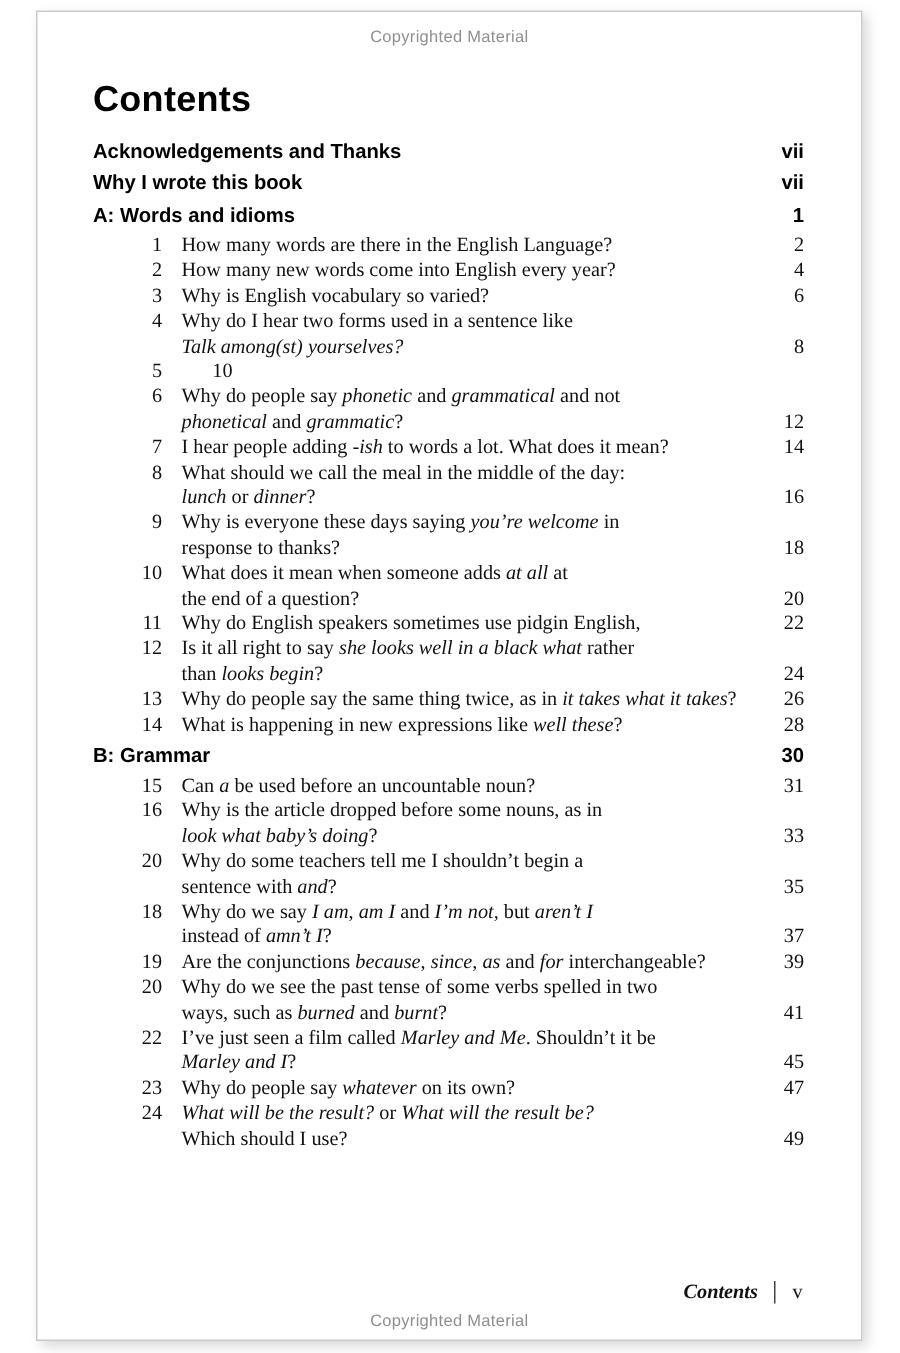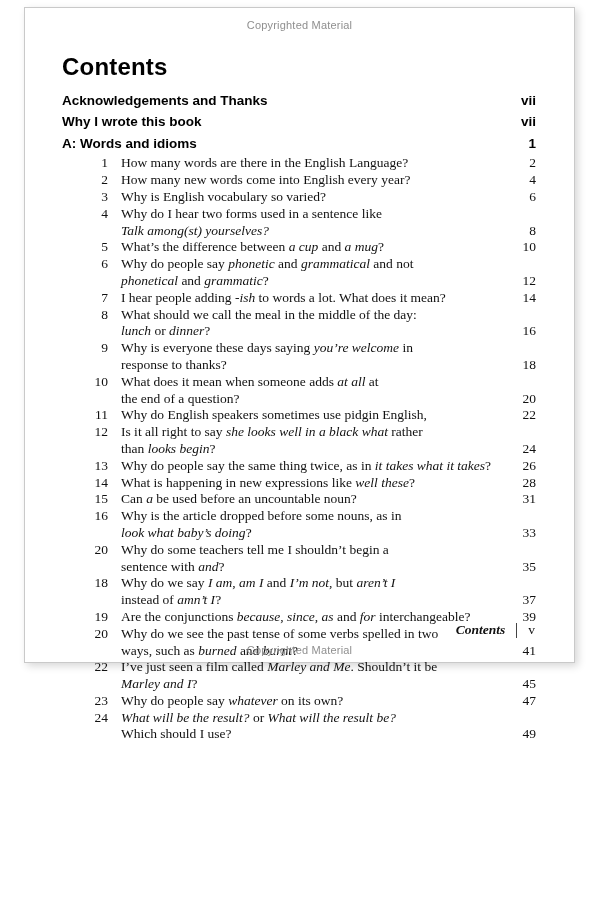--- a/index.html
+++ b/index.html
@@ -1,18 +1,18 @@
 <!DOCTYPE html>
 <html><head>
 <meta charset="utf-8">
 <style>
   html,body{margin:0;padding:0;}
   body{width:600px;height:902px;background:#ffffff;position:relative;overflow:hidden;
        font-family:"Liberation Serif",serif;color:#111;}
-  .sheet{position:absolute;left:24px;top:7px;width:551px;height:656px;background:#fff;
+  .sheet{position:absolute;left:24px;top:7px;width:551px;height:887px;background:#fff;
          border:1px solid #c9c9c9;box-shadow:3px 3px 8px rgba(0,0,0,.16);box-sizing:border-box;}
   .copyright{font-family:"Liberation Sans",sans-serif;font-size:11px;color:#8f8f8f;
              text-align:center;letter-spacing:.2px;}
   .copyright.top{margin-top:11px;}
   .copyright.bottom{position:absolute;bottom:6px;left:0;width:100%;}
   .content{padding:0 38px 0 37px;}
   h1.title{font-family:"Liberation Sans",sans-serif;font-weight:bold;font-size:24px;
            margin:22px 0 12px 0;color:#000;letter-spacing:.2px;}
   .row{display:flex;justify-content:space-between;align-items:baseline;
        font-family:"Liberation Sans",sans-serif;font-weight:bold;font-size:13.5px;
@@ -74,23 +74,20 @@
         <div class="entry-row">
           <div class="e-num">4</div>
           <div class="e-text">
             <div class="e-line"><span>Why do I hear two forms used in a sentence like</span></div>
             <div class="e-line"><span class="it">Talk among(st) yourselves?</span></div>
           </div>
           <div class="e-page">8</div>
         </div>
         <div class="entry-row">
           <div class="e-num">5</div>
-          <div class="e-text">
-            <div class="e-line"><span>What’s the difference between </span><span class="it">a cup</span><span> and </span><span class="it">a mug</span><span>?</span></div>
-          </div>
           <div class="e-page">10</div>
         </div>
         <div class="entry-row">
           <div class="e-num">6</div>
           <div class="e-text">
             <div class="e-line"><span>Why do people say </span><span class="it">phonetic</span><span> and </span><span class="it">grammatical</span><span> and not</span></div>
             <div class="e-line"><span class="it">phonetical</span><span> and </span><span class="it">grammatic</span><span>?</span></div>
           </div>
           <div class="e-page">12</div>
         </div>
@@ -146,20 +143,24 @@
             <div class="e-line"><span>Why do people say the same thing twice, as in </span><span class="it">it takes what it takes</span><span>?</span></div>
           </div>
           <div class="e-page">26</div>
         </div>
         <div class="entry-row">
           <div class="e-num">14</div>
           <div class="e-text">
             <div class="e-line"><span>What is happening in new expressions like </span><span class="it">well these</span><span>?</span></div>
           </div>
           <div class="e-page">28</div>
+        </div>
+        <div class="row sec-row">
+          <div class="f-label">B: Grammar</div>
+          <div class="f-page">30</div>
         </div>
         <div class="entry-row">
           <div class="e-num">15</div>
           <div class="e-text">
             <div class="e-line"><span>Can </span><span class="it">a</span><span> be used before an uncountable noun?</span></div>
           </div>
           <div class="e-page">31</div>
         </div>
         <div class="entry-row">
           <div class="e-num">16</div>

